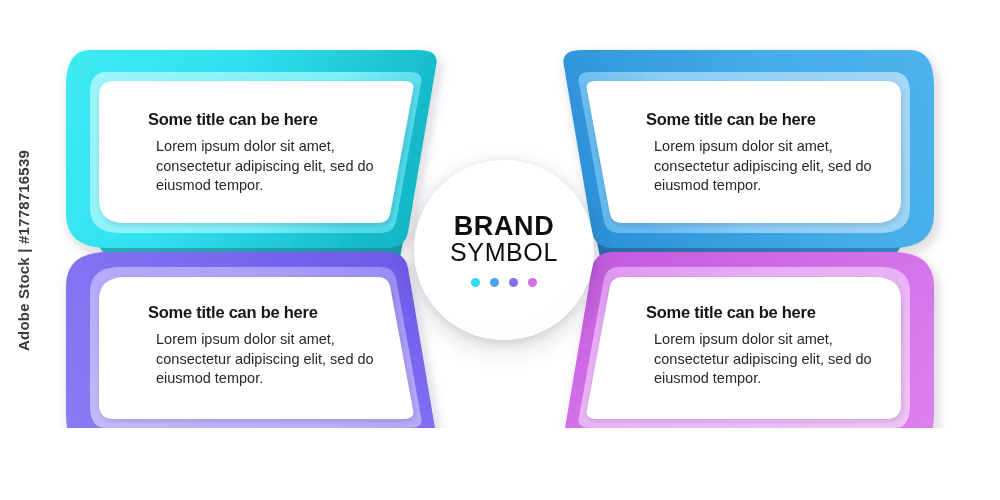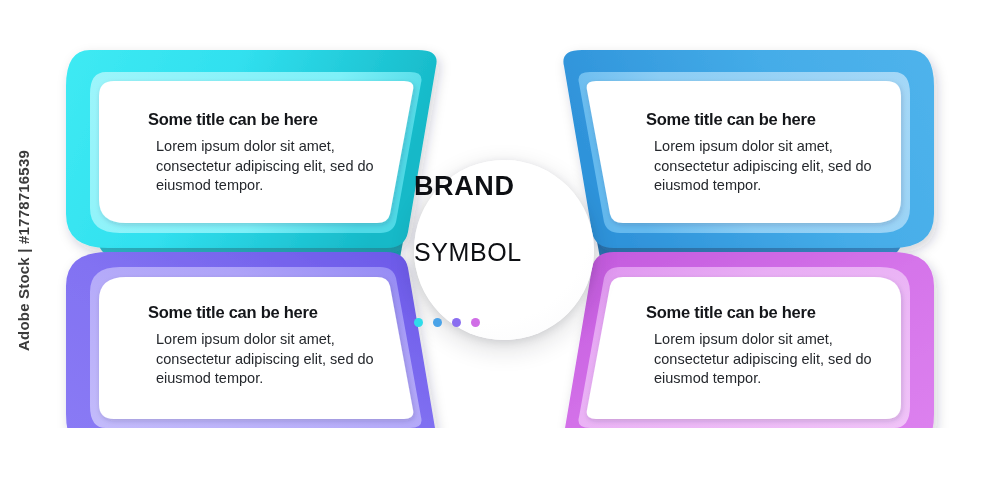--- a/index.html
+++ b/index.html
@@ -79,24 +79,23 @@
     position: absolute;
     left: 414px;
     top: 160px;
     width: 180px;
     height: 180px;
     border-radius: 50%;
     background: radial-gradient(circle at 42% 34%, #ffffff 0%, #ffffff 64%, #fbfbfc 86%, #f4f5f7 100%);
     box-shadow: 0 8px 26px rgba(22,26,40,0.16), 0 2px 8px rgba(22,26,40,0.10);
     display: flex;
     flex-direction: column;
-    align-items: flex-start;
+    align-items: center;
     justify-content: center;
     z-index: 5;
-    gap: 40px;
   }
   #brand-circle .brand-line1 {
     font-family: "Liberation Sans", sans-serif;
     font-size: 27px;
     font-weight: bold;
     letter-spacing: 0.6px;
     color: #0d0f13;
     line-height: 1;
   }
   #brand-circle .brand-line2 {

